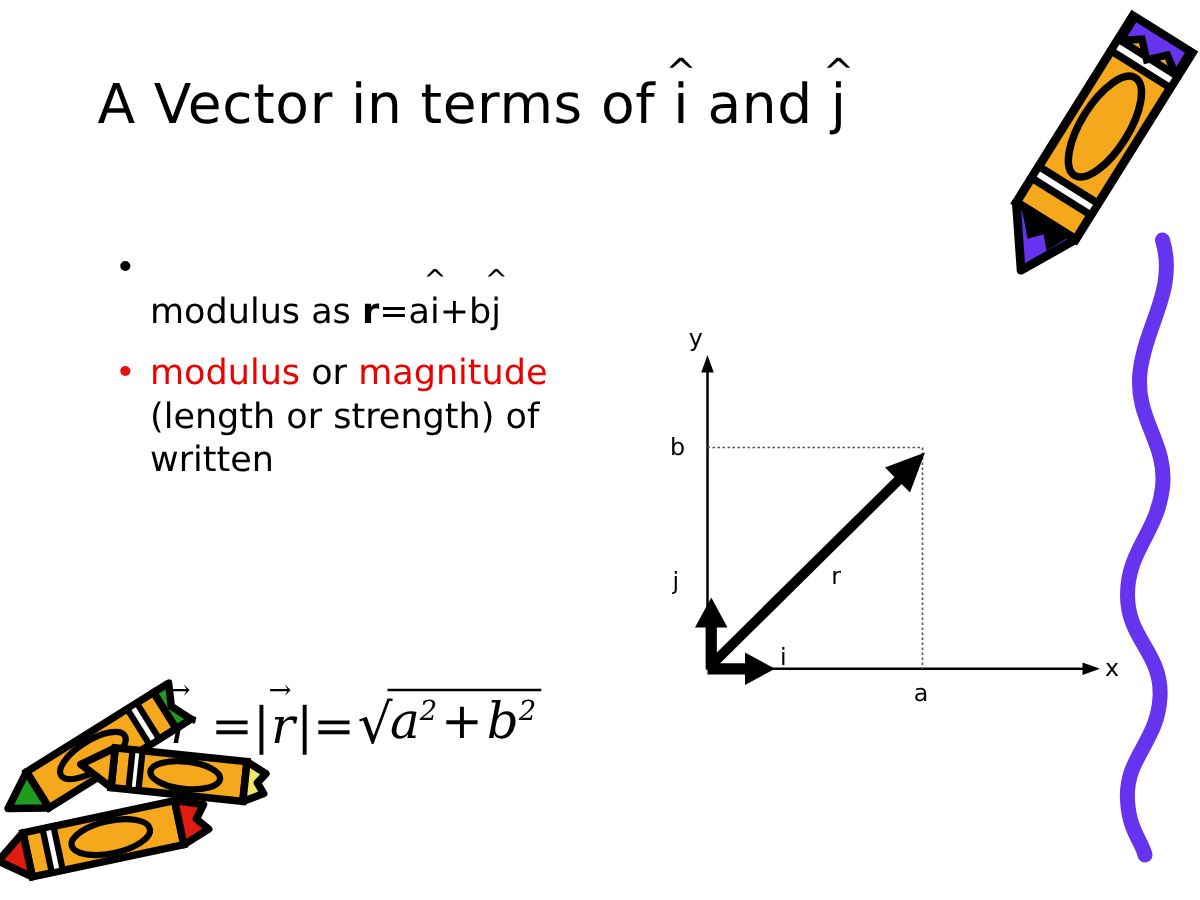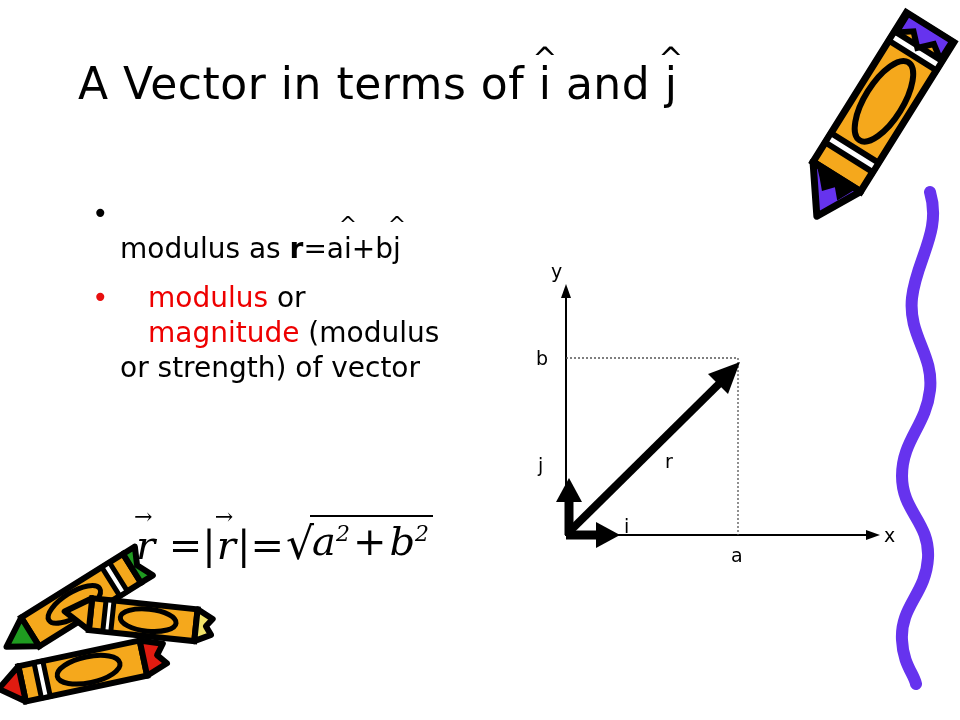--- a/index.html
+++ b/index.html
@@ -53,21 +53,21 @@
     margin-bottom:14px;
   }
   .bullet .dot{
     position:absolute;
     left:12px; top:0px;
     font-size:28px;
     line-height:35px;
   }
   .bullet.b1 .dot{color:#000;}
   .bullet.b2 .dot{color:#e80f0f;}
-  .red{color:#ee0000;margin-left:28px;}
+  .red{color:#ee0000;}
   .bold{font-weight:bold;}
   .hat-sm{
     position:relative;
     display:inline-block;
   }
   .hat-sm .hat{
     position:absolute;
     left:50%; top:-17px;
     transform:translateX(-50%);
     font-size:22px;
@@ -91,20 +91,21 @@
     left:-1px; top:-16px;
     font-style:normal;
     font-size:22px;
     line-height:1;
   }
   .bar-eq{font-style:normal;}
   .radical{
     position:relative;
     display:inline-block;
     padding-left:2px;
+    margin-top:36px;
   }
   .radical .rad-glyph{font-style:normal;font-size:44px;}
   .radicand{
     display:inline-block;
     border-top:2px solid #000;
     padding:1px 4px 0 2px;
     margin-left:-4px;
     position:relative;
     top:-4px;
   }
@@ -143,21 +144,21 @@
   <div class="body">
 
     <div class="bullet b1">
       <span class="dot">•</span>
       <br>
       <span>modulus as </span><span class="bold">r</span><span>=a</span><span class="hat-sm"><span class="hat">^</span><span>i</span></span><span>+b</span><span class="hat-sm"><span class="hat">^</span><span>j</span></span>
     </div>
 
     <div class="bullet b2">
       <span class="dot">•</span>
-      <span class="red">modulus</span><span> or </span><span class="red">magnitude</span><span> (modulus or strength) of vector</span>
+      <span class="red">modulus</span><span> or </span><span class="red">magnitude</span><span> (length or strength) of written</span>
     </div>
 
   </div>
 
   <div class="equation"><span class="vecr"><span class="arr">→</span><span>r</span></span><span class="bar-eq"> =</span><span class="bar-eq">|</span><span class="vecr"><span class="arr">→</span><span>r</span></span><span class="bar-eq">|</span><span class="bar-eq">=</span><span class="radical"><span class="rad-glyph">√</span><span class="radicand"><span>a</span><span class="sup">2</span><span class="plus">+</span><span>b</span><span class="sup">2</span></span></span></div>
 
   <div class="diagram">
     <svg width="420" height="330" viewBox="0 0 420 330">
 
       <line x1="66" y1="42" x2="66" y2="286" stroke="#000" stroke-width="2"></line>

